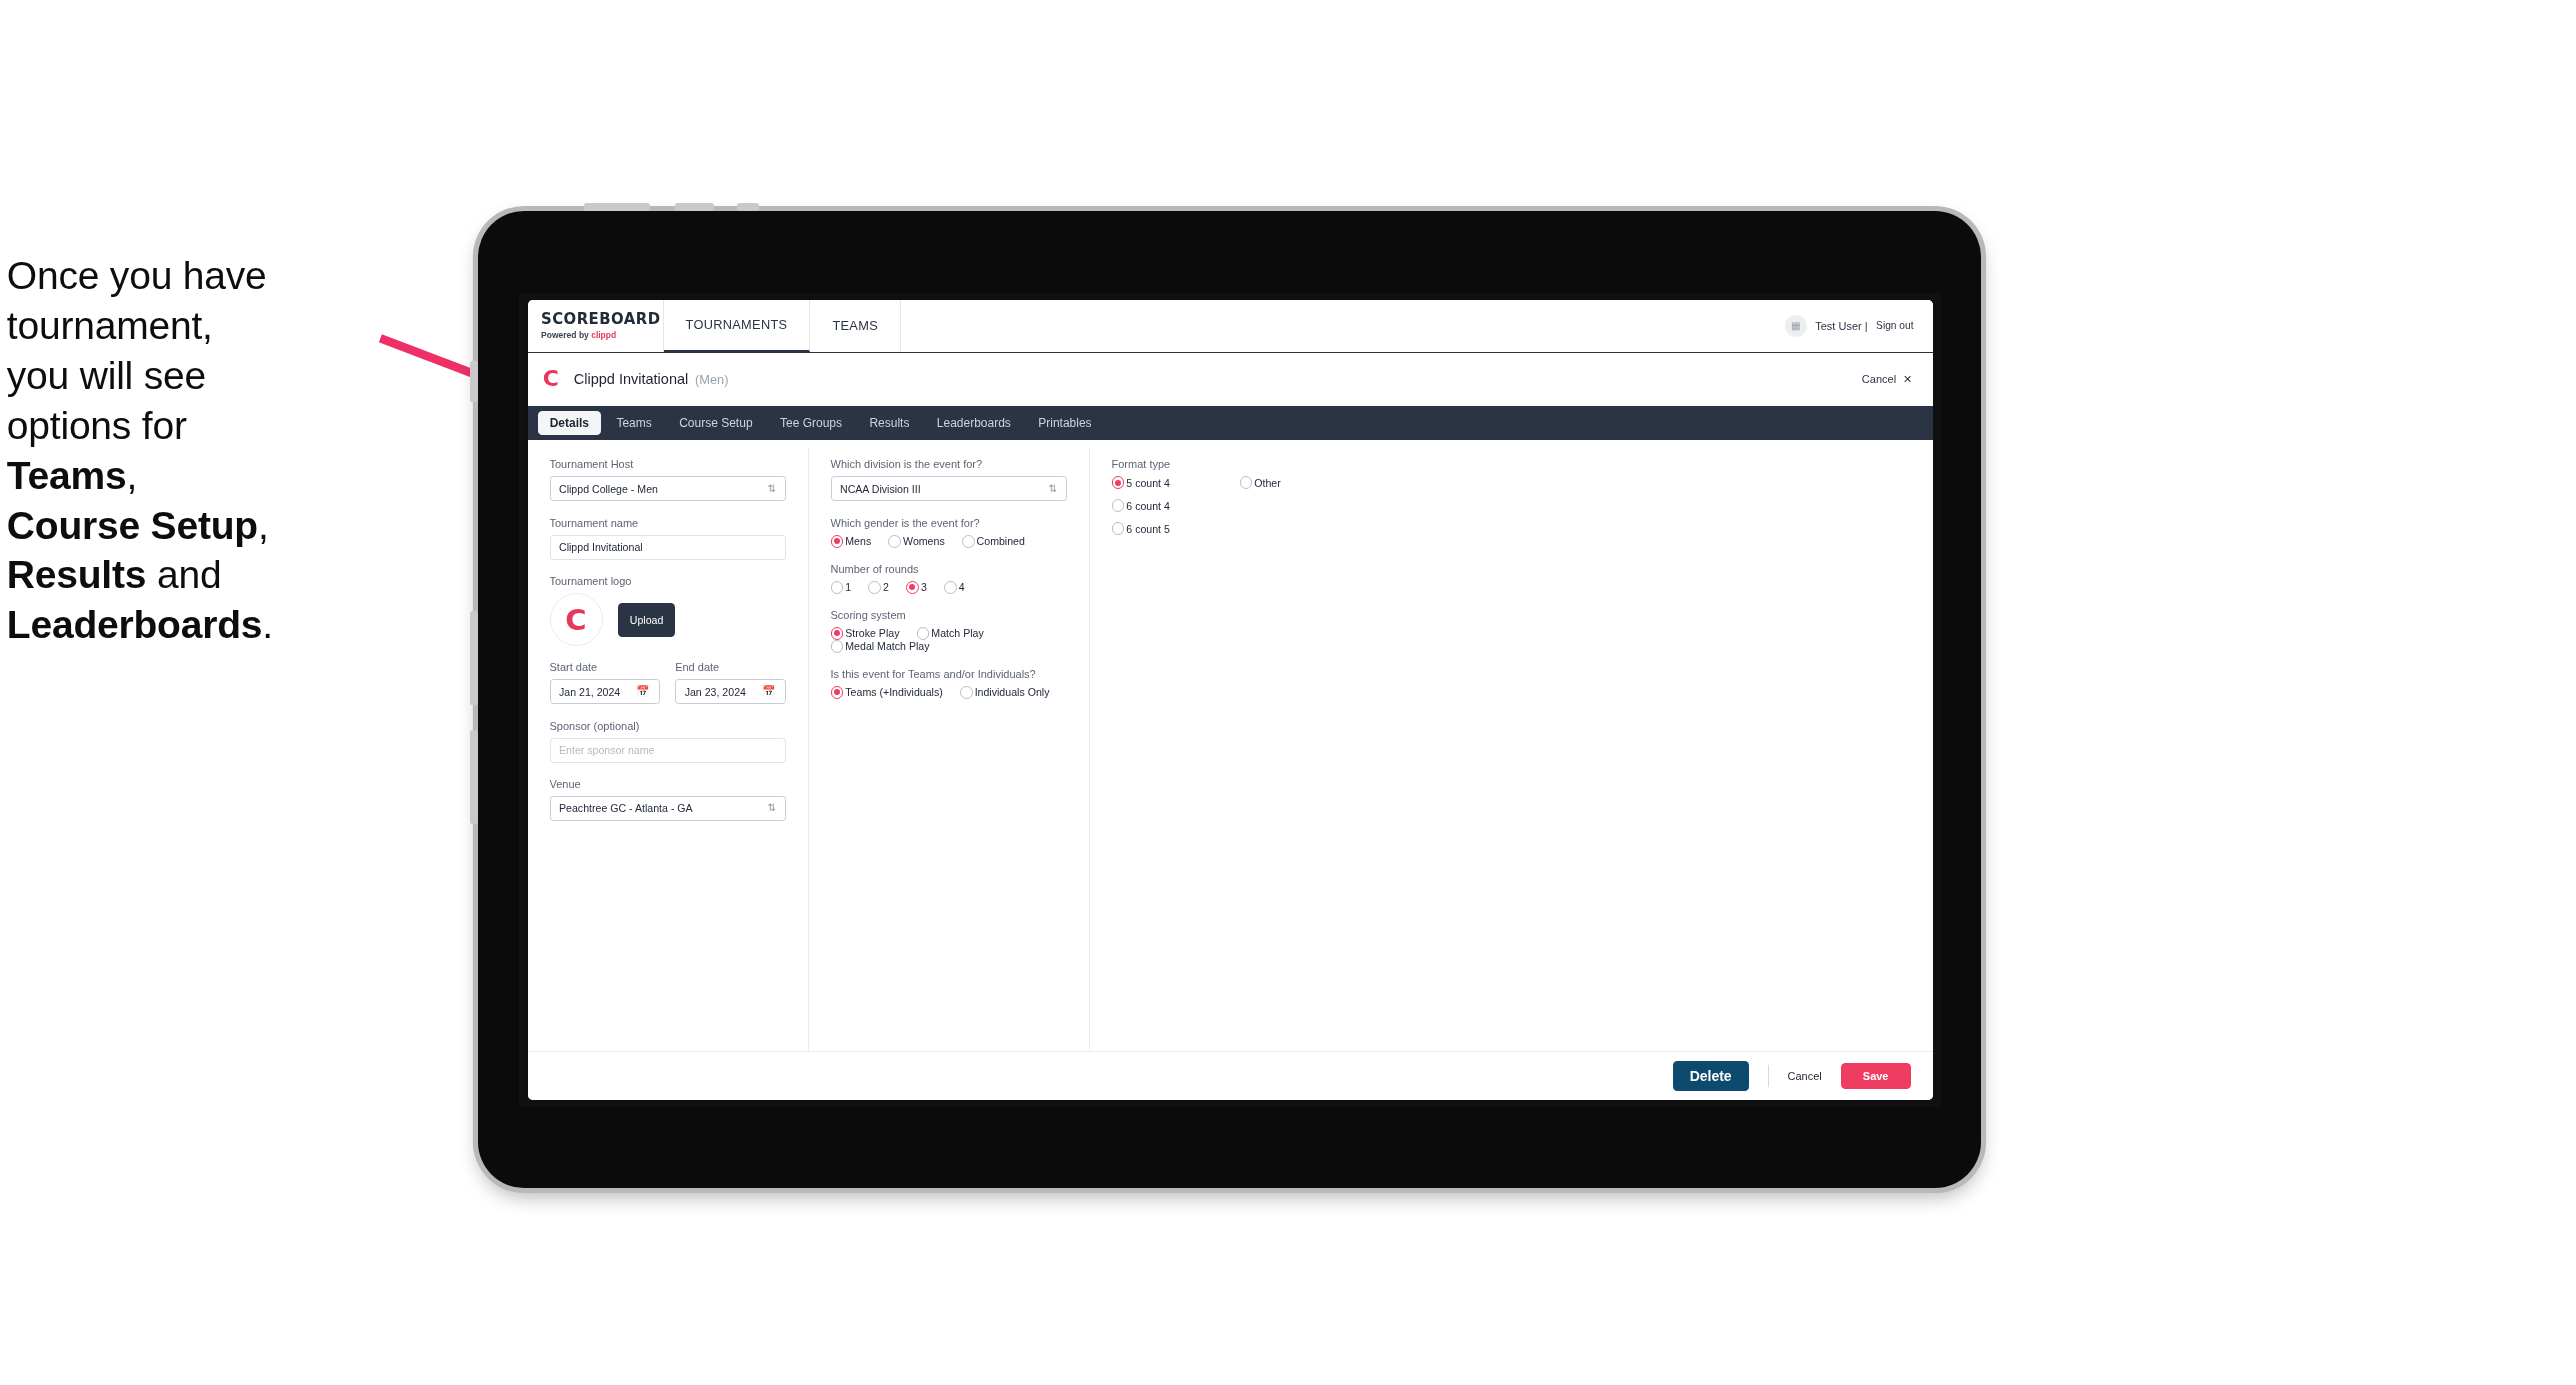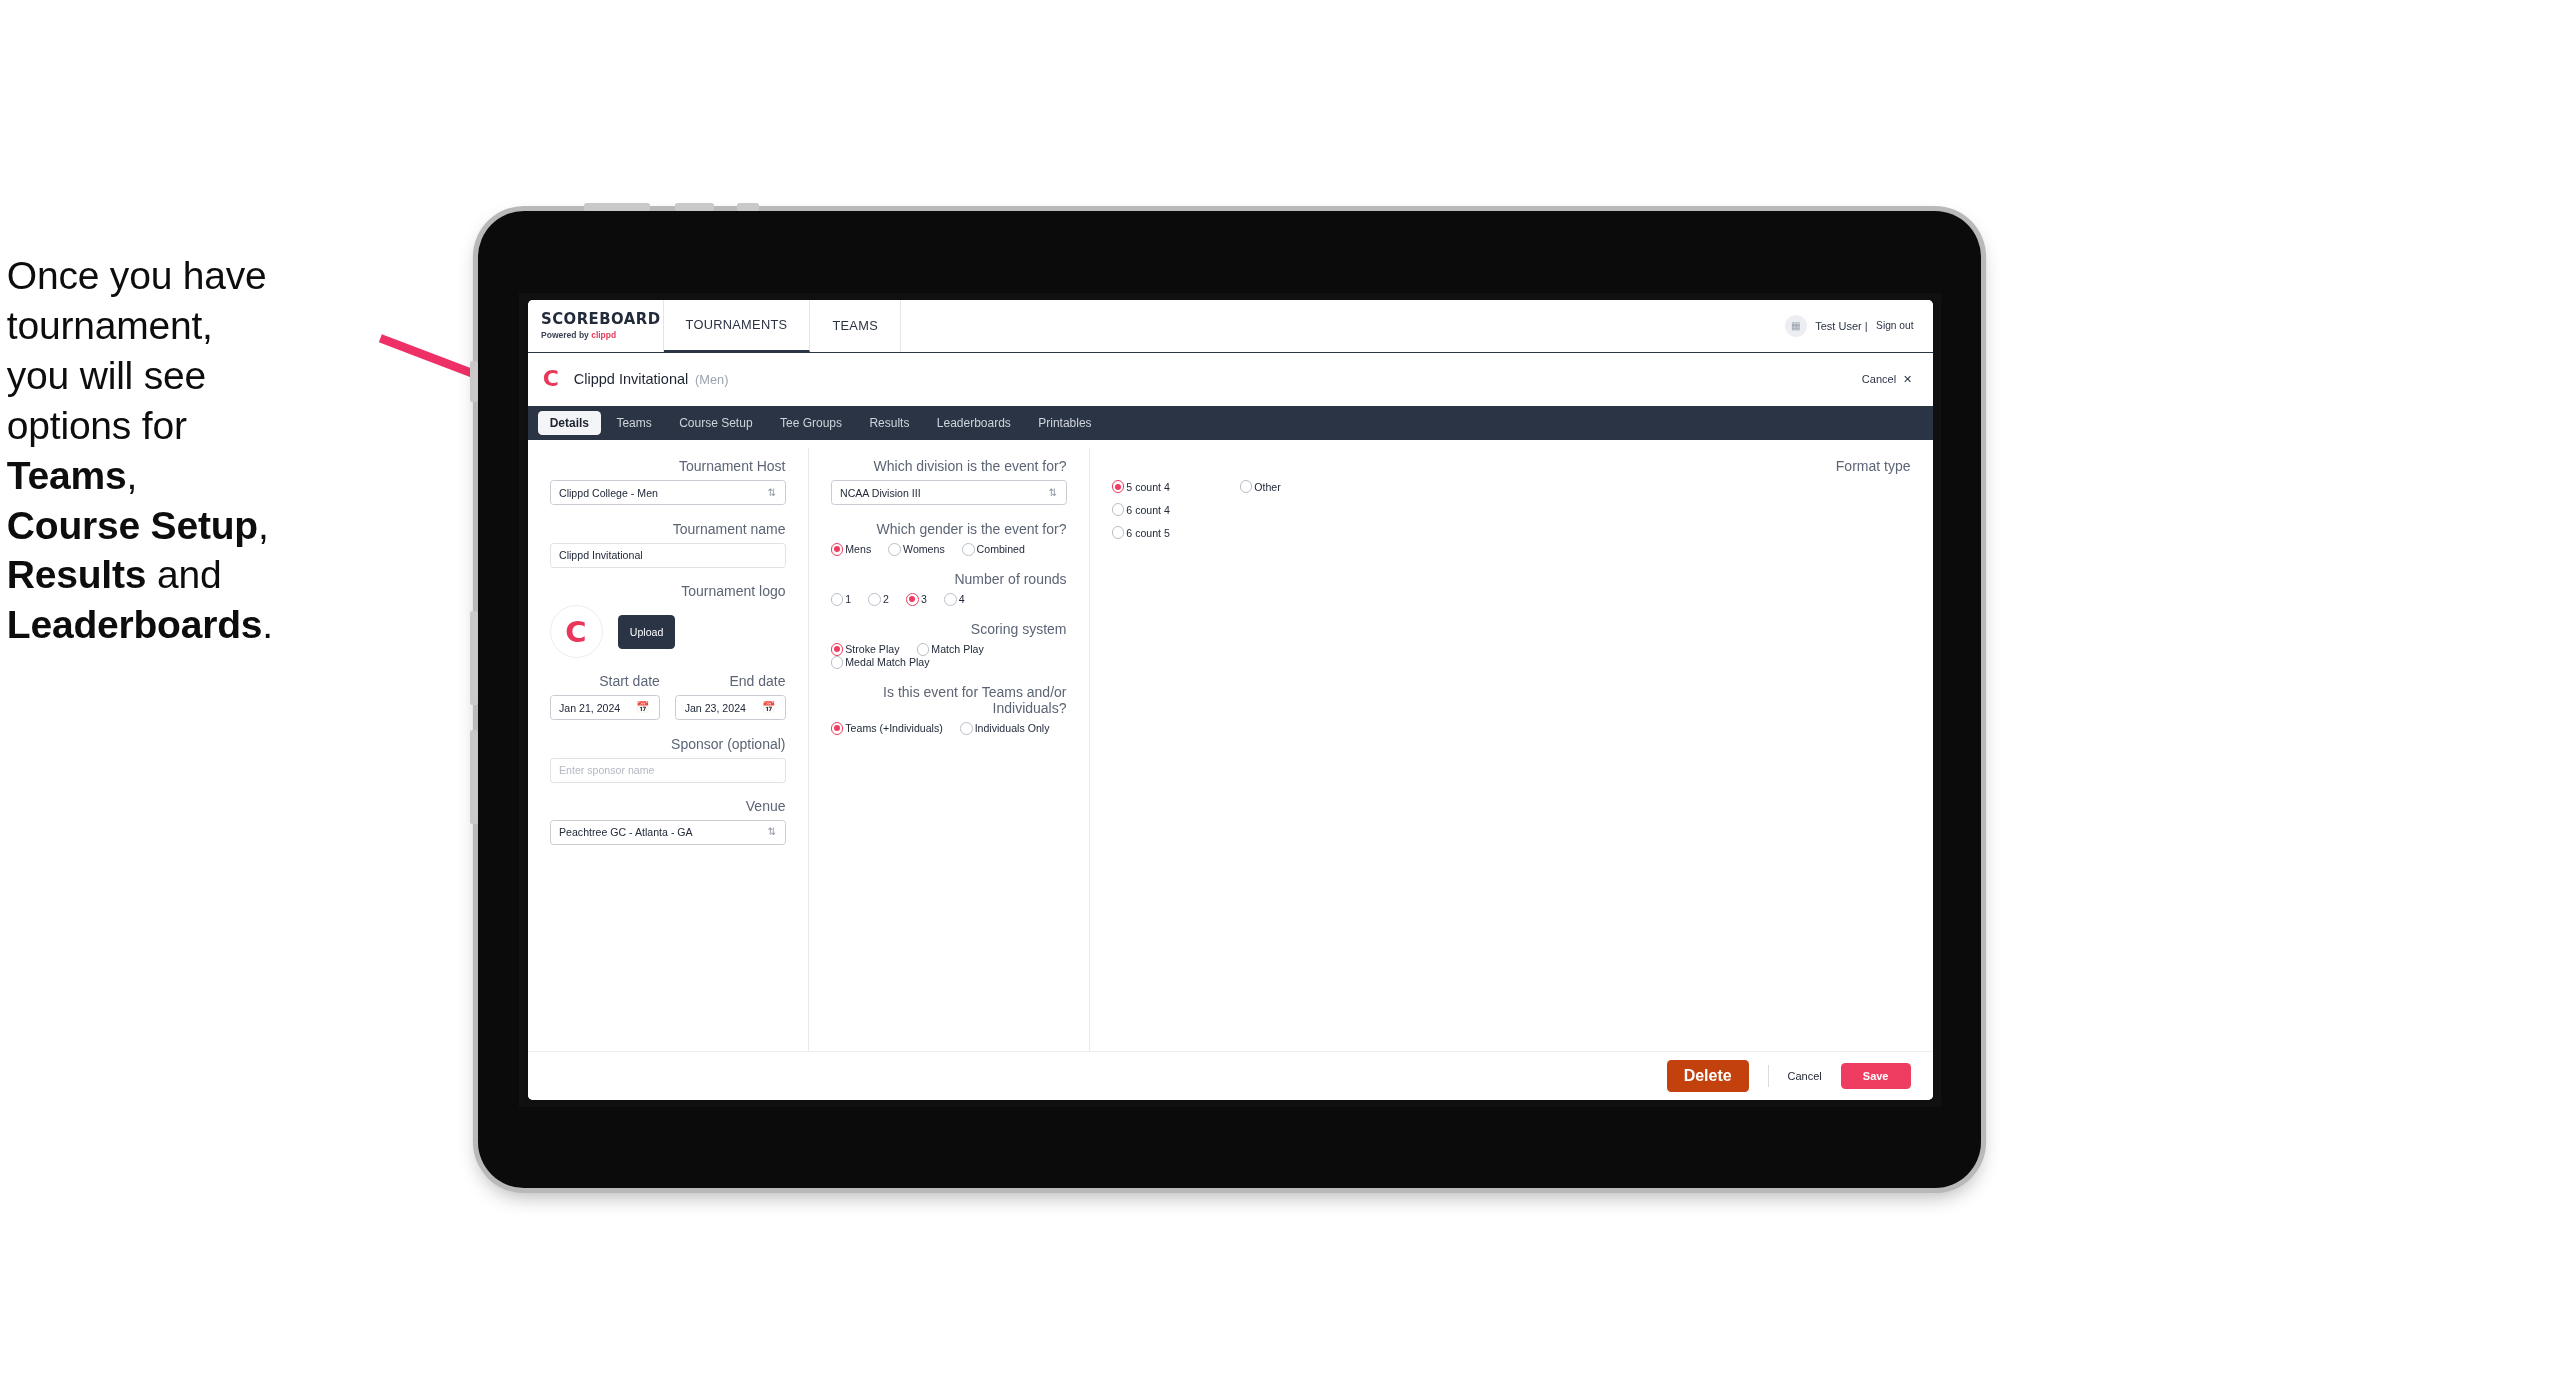--- a/index.html
+++ b/index.html
@@ -124,21 +124,21 @@
   }
   .tab.active { background:#f4f5f7; color:#1d2430; font-weight:600; }
 
   
   #formbody { flex: 1 1 auto; display:flex; background:#fff; padding-top: 8.5px; min-height:0; }
   .col { padding: 10.2px 22px 0 22px; }
   #col1 { width: 281px; border-right:0.9px solid #e9eaec; }
   #col2 { width: 281px; border-right:0.9px solid #e9eaec; }
   #col3 { flex:1 1 auto; }
 
-  .fieldlabel { font-size:14px; color:#5c6575; margin: 0 0 6px 0; text-align: right; }
+  .fieldlabel { font-size:11px; color:#5c6575; margin: 0 0 6px 0; }
   .spacer { height: 15.3px; }
 
   .inputbox {
     height: 25px; border:0.9px solid #c8ccd2; border-radius:3.4px;
     display:flex; align-items:center; padding: 0 8.5px;
     font-size:10.6px; color:#222b3a; background:#fff;
   }
   .inputbox.light { border-color:#dfe2e6; }
   .inputbox .ph { color:#b3b9c2; }
   .inputbox .val { flex:1 1 auto; }
@@ -178,21 +178,21 @@
   .fmtcol2 { width: 128px; }
   .fmtrow { margin-bottom: 10.2px; }
 
   
   #footer {
     height: 49px; border-top:0.9px solid #eceef0; background:#fff;
     display:flex; align-items:center; justify-content:flex-end;
     padding-right: 22px; gap: 0; flex: 0 0 auto;
   }
   #deletebtn {
-    background:#c2410c; color:#fff; font-size:16px; font-weight:600;
+    background:#0c4a6e; color:#fff; font-size:14px; font-weight:600;
     padding: 6.8px 17px; border-radius:4.3px; cursor:pointer;text-align:right;
   }
   #footdiv { width:0.9px; height:22px; background:#d8dbdf; margin: 0 19px; }
   #cancelbtn { font-size:11px; color:#1d2430; cursor:pointer; margin-right: 19px; font-weight:500; }
   #savebtn {
     background:#ef3d62; color:#fff; font-size:11px; font-weight:600;
     padding: 6.8px 22px; border-radius:4.3px; cursor:pointer;
   }
 </style>
 </head>

